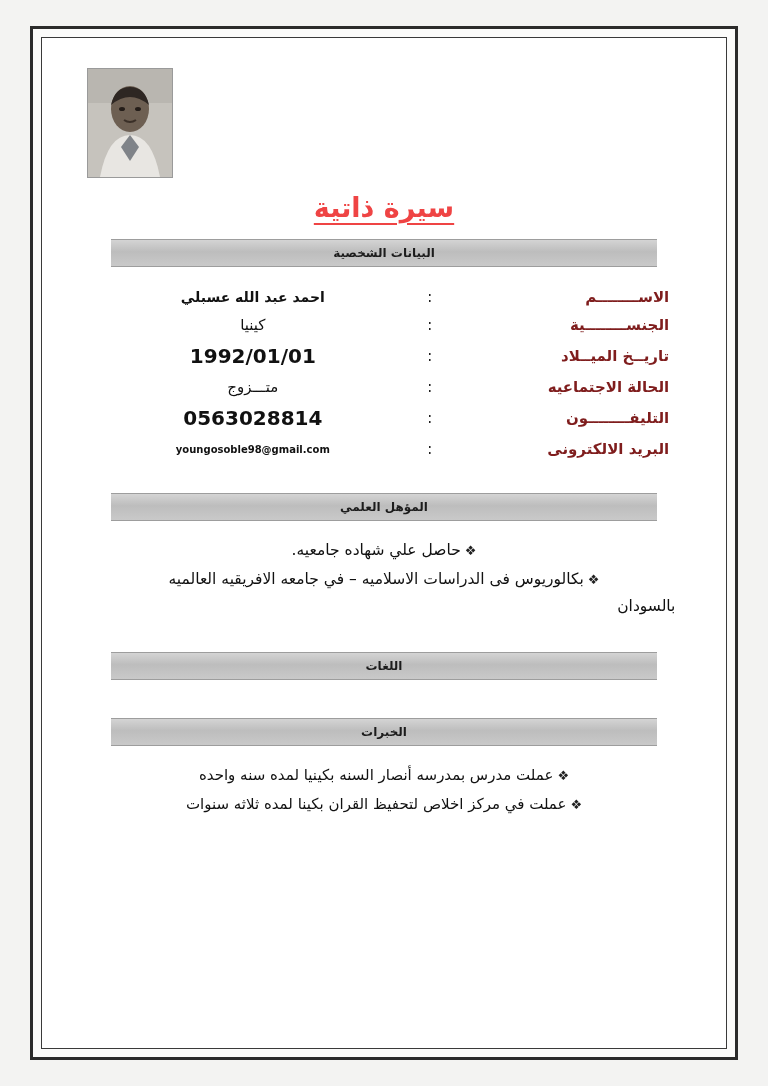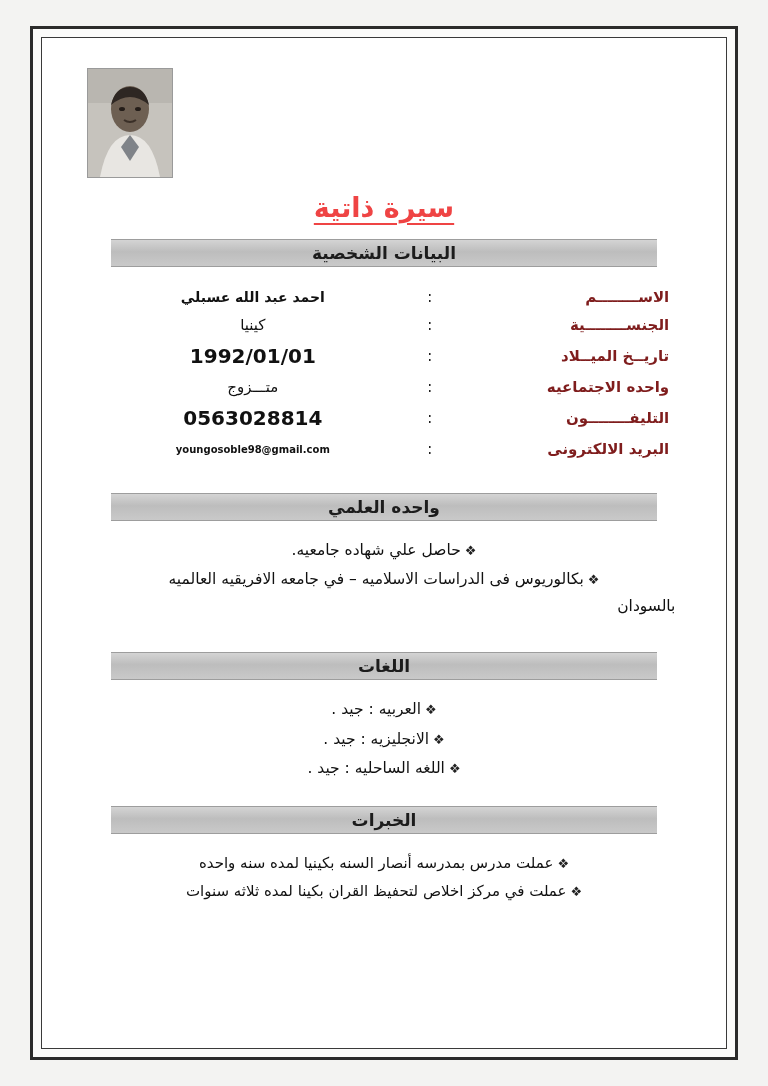--- a/index.html
+++ b/index.html
@@ -82,21 +82,21 @@
 
   
   .section-bar {
     margin: 16px auto 16px auto;
     background: linear-gradient(180deg, #d4d4d4 0%, #bdbdbd 45%, #c9c9c9 100%);
     border-top: 1px solid #9d9d9d;
     border-bottom: 1px solid #9d9d9d;
     height: 26px;
     line-height: 26px;
     text-align: center;
-    font-size: 17px;
+    font-size: 12px;
     font-weight: bold;
     color: #1c1c1c;
     width: 100%;
   }
   .section-bar.narrow { width: 88%; }
 
   
   .info-table {
     margin: 14px auto 0 auto;
     width: 92%;
@@ -213,64 +213,53 @@
               <td class="lbl">الجنســــــــية</td>
               <td class="colon">:</td>
               <td class="val plain">كينيا</td>
             </tr>
             <tr>
               <td class="lbl">تاريــخ الميــلاد</td>
               <td class="colon">:</td>
               <td class="val latin">1992/01/01</td>
             </tr>
             <tr>
-              <td class="lbl">واحده الاجتماعيه</td>
+              <td class="lbl">الحالة الاجتماعيه</td>
               <td class="colon">:</td>
               <td class="val plain">متـــزوج</td>
             </tr>
             <tr>
               <td class="lbl">التليفــــــــون</td>
               <td class="colon">:</td>
               <td class="val latin">0563028814</td>
             </tr>
             <tr>
               <td class="lbl">البريد الالكترونى</td>
               <td class="colon">:</td>
               <td class="val email">youngosoble98@gmail.com</td>
             </tr>
           </tbody>
         </table>
 
         <div class="spacer-md"></div>
 
-        <div class="section-bar narrow">واحده العلمي</div>
+        <div class="section-bar narrow">المؤهل العلمي</div>
         <ul class="bullets centered">
           <li>
             <span class="bullet-mark">❖</span><span>حاصل علي شهاده جامعيه.</span>
           </li>
           <li>
             <span class="bullet-mark">❖</span><span>بكالوريوس فى الدراسات الاسلاميه  –  في جامعه الافريقيه العالميه</span>
             <span class="sub">بالسودان</span>
           </li>
         </ul>
 
         <div class="spacer-md"></div>
 
         <div class="section-bar narrow">اللغات</div>
-        <ul class="bullets centered">
-          <li>
-            <span class="bullet-mark">❖</span><span>العربيه : جيد .</span>
-          </li>
-          <li>
-            <span class="bullet-mark">❖</span><span>الانجليزيه : جيد .</span>
-          </li>
-          <li>
-            <span class="bullet-mark">❖</span><span>اللغه الساحليه : جيد .</span>
-          </li>
-        </ul>
 
         <div class="spacer-sm"></div>
 
         <div class="section-bar narrow">الخبرات</div>
         <ul class="bullets centered small">
           <li>
             <span class="bullet-mark">❖</span><span>عملت مدرس  بمدرسه أنصار السنه بكينيا  لمده سنه واحده</span>
           </li>
           <li>
             <span class="bullet-mark">❖</span><span>عملت في مركز اخلاص لتحفيظ القران بكينا  لمده ثلاثه سنوات</span>

